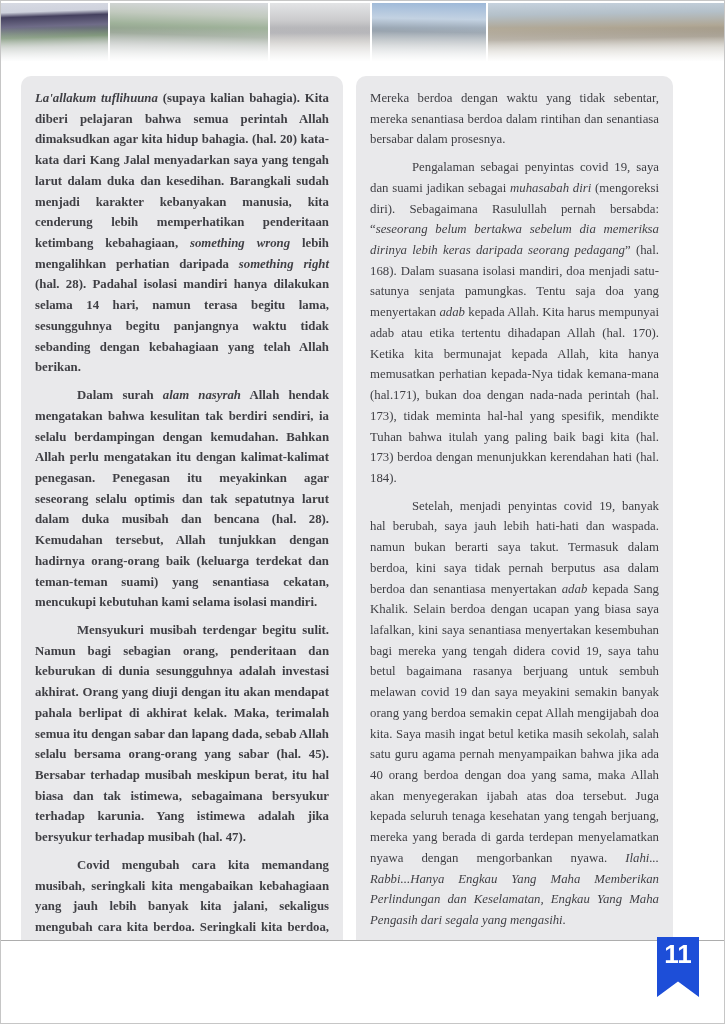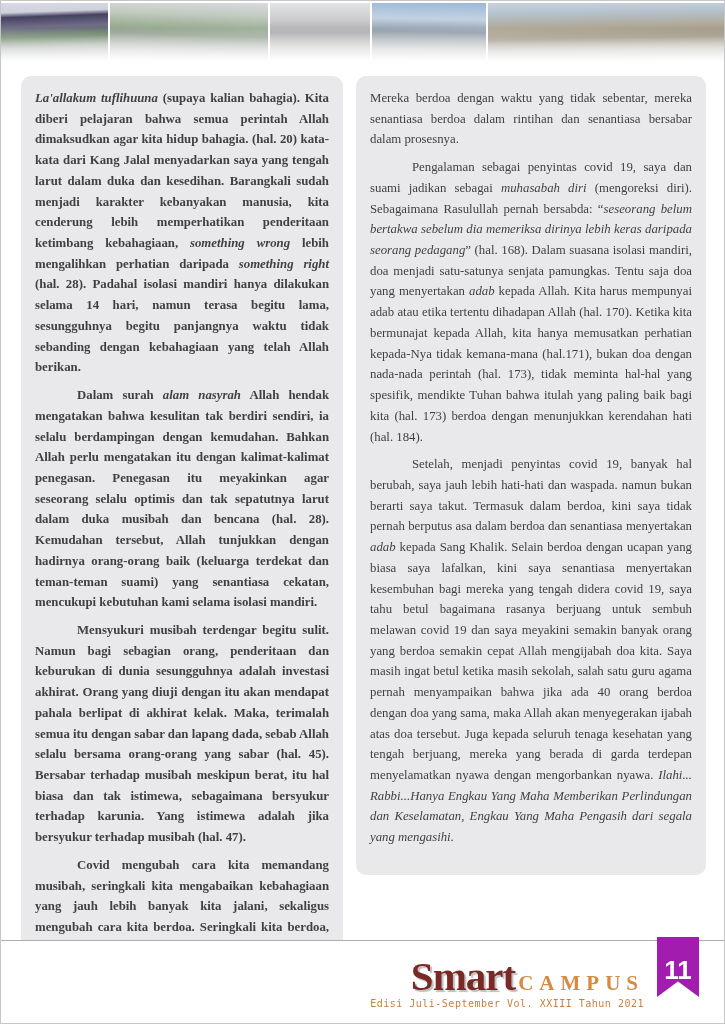--- a/index.html
+++ b/index.html
@@ -43,21 +43,21 @@
     box-sizing:border-box;
     background:#e9e9eb;
     border-radius:10px;
     padding:12px 14px 10px 14px;
     color:#3f3f44;
     font-size:12.8px;
     line-height:1.62;
     text-align:justify;
   }
   .col-left{width:322px;font-weight:bold;}
-  .col-right{width:350px;}
+  .col-right{width:317px;}
   .col-box p{margin:0 0 7px 0;}
   .col-box p:last-child{margin-bottom:17px;}
   .col-box p.indent{text-indent:42px;}
   .col-box em{font-style:italic;}
   
   .footer{
     position:absolute;
     left:0;right:0;bottom:0;
     height:82px;
     border-top:1px solid #adadad;
@@ -90,29 +90,29 @@
     font-family:"DejaVu Sans Mono", monospace;
     font-size:10px;
     letter-spacing:.5px;
     color:#c87f3e;
     margin-top:-2px;
   }
   .ribbon{
     position:absolute;
     right:25px;top:-4px;
     width:42px;height:60px;
-    background:#a21caf;
+    background:#1d4ed8;
     clip-path:polygon(0 0,100% 0,100% 100%,50% 74%,0 100%);
     filter:drop-shadow(2px 3px 2px rgba(0,0,0,.35));
     display:flex;justify-content:center;
     color:#ffffff;
     font-family:"Liberation Sans", sans-serif;
     font-weight:bold;
     font-size:26px;
-    padding-top:18px;
+    padding-top:2px;
     box-sizing:border-box;
   }
 </style>
 </head>
 <body>
 
 <div class="page">
 
   <header class="photo-strip">
     <div class="photo ph1"></div>
@@ -131,25 +131,18 @@
         <p class="indent"><span>Covid mengubah cara kita memandang musibah, seringkali kita mengabaikan kebahagiaan yang jauh lebih banyak kita jalani, sekaligus mengubah cara kita berdoa. Seringkali kita berdoa, doa alakadarnya, doa dengan nada-nada perintah (hal. 173), doa yang tidak menunjukkan kerendahan hati (hal. 181). sementara kita berharap Allah segera mengabulkannya, akhirnya, yang kita lakukan hanya mengaduh dan mengeluh karena doa kita belum terkabul. Bagaimana kekasih kekasih Allah ketika mereka berdoa. Lihatlah Nabi Zakaria (hal. 164), lihatlah Nabi Musa (hal. 165).</span></p>
       </section>
     <section class="col-box col-right">
         <p class=""><span>Mereka berdoa dengan waktu yang tidak sebentar, mereka senantiasa berdoa dalam rintihan dan senantiasa bersabar dalam prosesnya.</span></p>
         <p class="indent"><span>Pengalaman sebagai penyintas covid 19, saya dan suami jadikan sebagai </span><em>muhasabah diri</em><span> (mengoreksi diri). Sebagaimana Rasulullah pernah bersabda: “</span><em>seseorang belum bertakwa sebelum dia memeriksa dirinya lebih keras daripada seorang pedagang</em><span>” (hal. 168). Dalam suasana isolasi mandiri, doa menjadi satu-satunya senjata pamungkas. Tentu saja doa yang menyertakan </span><em>adab</em><span> kepada Allah. Kita harus mempunyai adab atau etika tertentu dihadapan Allah (hal. 170). Ketika kita bermunajat kepada Allah, kita hanya memusatkan perhatian kepada-Nya tidak kemana-mana (hal.171), bukan doa dengan nada-nada perintah (hal. 173), tidak meminta hal-hal yang spesifik, mendikte Tuhan bahwa itulah yang paling baik bagi kita (hal. 173) berdoa dengan menunjukkan kerendahan hati (hal. 184).</span></p>
         <p class="indent"><span>Setelah, menjadi penyintas covid 19, banyak hal berubah, saya jauh lebih hati-hati dan waspada. namun bukan berarti saya takut. Termasuk dalam berdoa, kini saya tidak pernah berputus asa dalam berdoa dan senantiasa menyertakan </span><em>adab</em><span> kepada Sang Khalik. Selain berdoa dengan ucapan yang biasa saya lafalkan, kini saya senantiasa menyertakan kesembuhan bagi mereka yang tengah didera covid 19, saya tahu betul bagaimana rasanya berjuang untuk sembuh melawan covid 19 dan saya meyakini semakin banyak orang yang berdoa semakin cepat Allah mengijabah doa kita. Saya masih ingat betul ketika masih sekolah, salah satu guru agama pernah menyampaikan bahwa jika ada 40 orang berdoa dengan doa yang sama, maka Allah akan menyegerakan ijabah atas doa tersebut. Juga kepada seluruh tenaga kesehatan yang tengah berjuang, mereka yang berada di garda terdepan menyelamatkan nyawa dengan mengorbankan nyawa. </span><em>Ilahi... Rabbi...Hanya Engkau Yang Maha Memberikan Perlindungan dan Keselamatan, Engkau Yang Maha Pengasih dari segala yang mengasihi.</em></p>
       </section>
   </main>
 
   <footer class="footer">
-    <div class="brand-block">
-      <div class="brand-line">
-        <span class="brand-smart">Smart</span>
-        <span class="brand-campus">CAMPUS</span>
-      </div>
-      <div class="edition-line">Edisi Juli-September Vol. XXIII Tahun 2021</div>
-    </div>
     <div class="ribbon">
       <span>11</span>
     </div>
   </footer>
 
 </div>
 
 </body></html>

